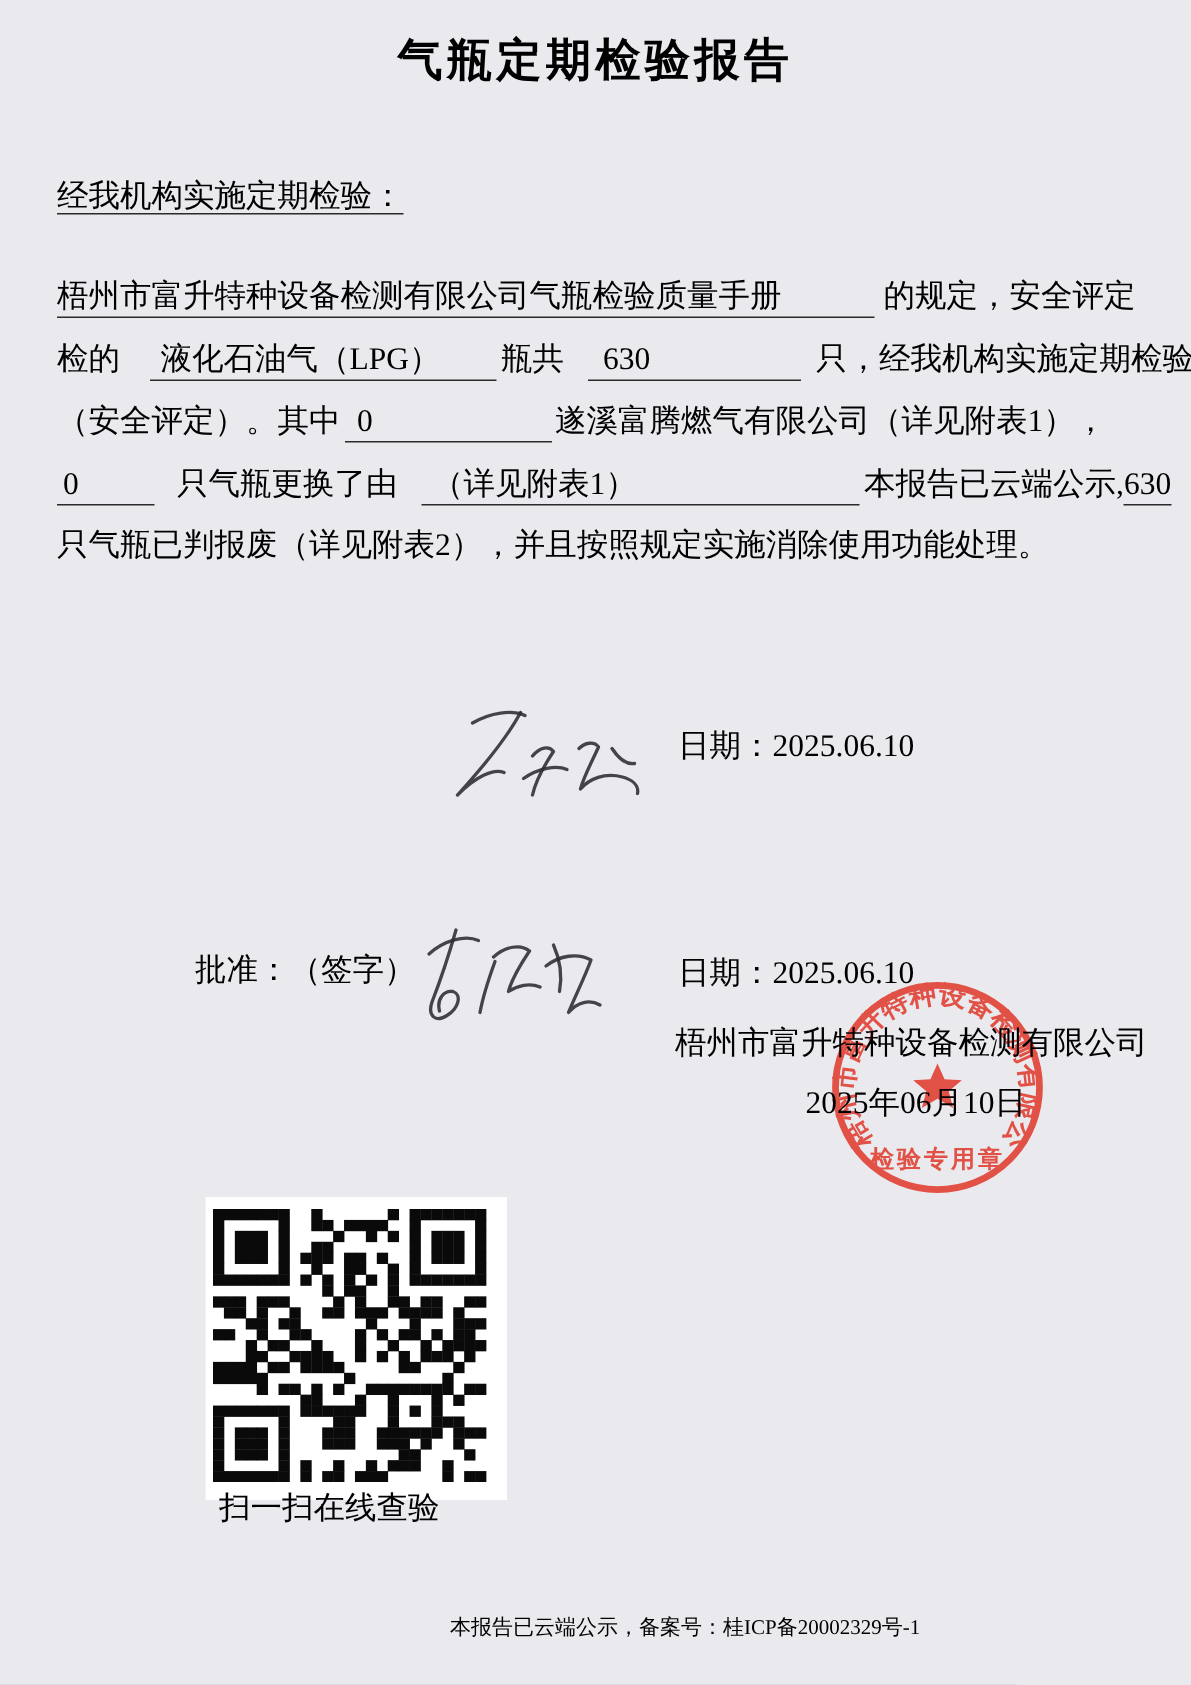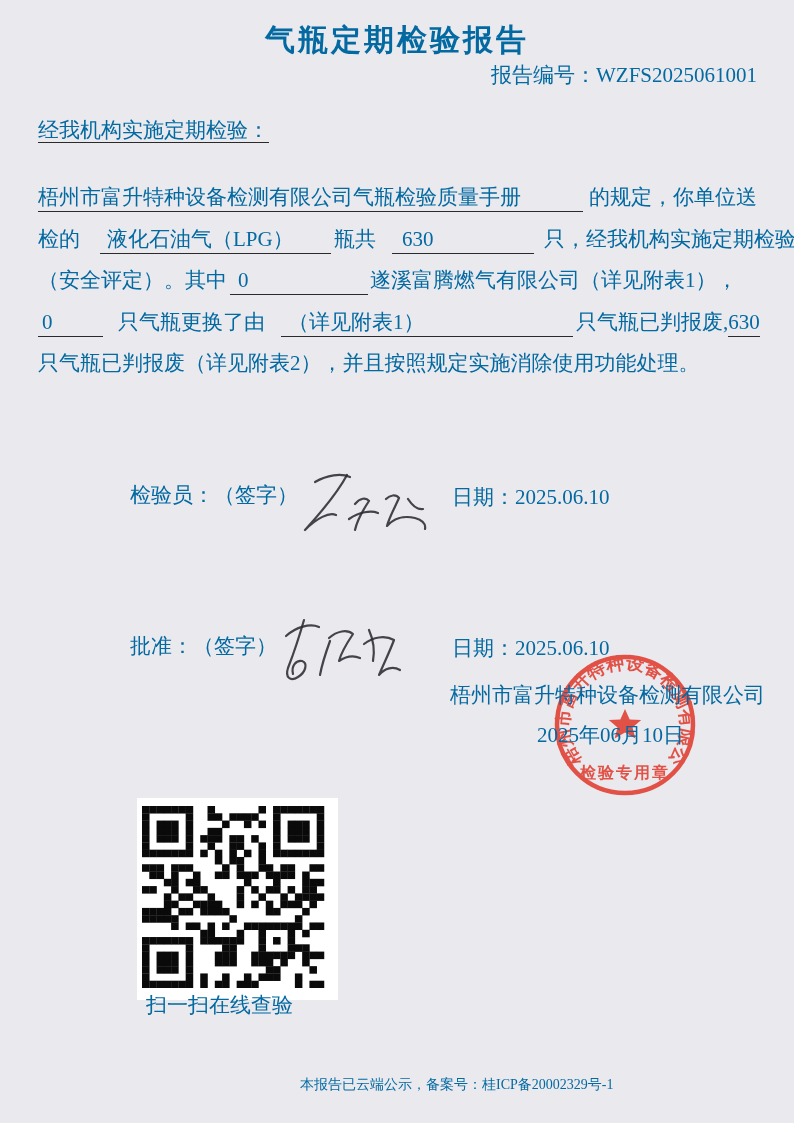--- a/index.html
+++ b/index.html
@@ -1,20 +1,20 @@
 <!DOCTYPE html>
 <html><head>
 <meta charset="utf-8">
 <style>
   html,body{margin:0;padding:0;background:#cfcfd6;}
   .page{
     position:relative;width:794px;height:1123px;margin:0 auto;
     background:#e9e9ee;overflow:hidden;
     font-family:"Liberation Serif","DejaVu Serif",serif;
-    color:#0369a1;
+    color:#000000;
     text-decoration:underline;
   }
   .title{
     position:absolute;top:20px;left:0;right:0;text-align:center;
     font-size:30px;font-weight:bold;letter-spacing:3px;
   }
   .report-no{position:absolute;top:61px;right:37px;font-size:21px;}
   .addressee{position:absolute;top:116px;left:38px;font-size:21px;}
   .addressee .u{min-width:305px;}
   .para{position:absolute;top:177px;left:38px;width:730px;font-size:21px;}
@@ -33,35 +33,33 @@
   .qr-label{position:absolute;top:991px;left:146px;font-size:21px;z-index:2;}
   .footer{position:absolute;top:1076px;left:300px;font-size:14px;}
 </style>
 </head>
 <body>
 
 <div class="page">
 
   <div class="title">气瓶定期检验报告</div>
 
-  <div class="report-no"><span>报告编号：</span><span>WZFS2025061001</span></div>
 
   <div class="addressee">
     <span class="u">经我机构实施定期检验：</span>
   </div>
 
   <div class="para">
-    <div class="pline"><span class="u" style="min-width:545px;">梧州市富升特种设备检测有限公司气瓶检验质量手册</span><span style="margin-left:6px;">的规定，你单位送</span></div>
+    <div class="pline"><span class="u" style="min-width:545px;">梧州市富升特种设备检测有限公司气瓶检验质量手册</span><span style="margin-left:6px;">的规定，安全评定</span></div>
     <div class="pline"><span>检的</span><span class="u" style="min-width:224px;margin-left:20px;padding-left:7px;">液化石油气（LPG）</span><span style="margin-left:3px;">瓶共</span><span class="u" style="min-width:132px;margin-left:16px;padding-left:10px;">630</span><span style="margin-left:10px;">只，经我机构实施定期检验</span></div>
     <div class="pline"><span>（安全评定）。其中</span><span class="u" style="min-width:130px;margin-left:3px;padding-left:8px;">0</span><span style="margin-left:2px;">遂溪富腾燃气有限公司（详见附表1），</span></div>
-    <div class="pline"><span class="u" style="min-width:61px;padding-left:4px;">0</span><span style="margin-left:15px;">只气瓶更换了由</span><span class="u" style="min-width:285px;margin-left:16px;padding-left:7px;">（详见附表1）</span><span style="margin-left:3px;">只气瓶已判报废,</span><span class="u">630</span></div>
+    <div class="pline"><span class="u" style="min-width:61px;padding-left:4px;">0</span><span style="margin-left:15px;">只气瓶更换了由</span><span class="u" style="min-width:285px;margin-left:16px;padding-left:7px;">（详见附表1）</span><span style="margin-left:3px;">本报告已云端公示,</span><span class="u">630</span></div>
     <div class="pline"><span>只气瓶已判报废（详见附表2），并且按照规定实施消除使用功能处理。</span></div>
   </div>
 
-  <div class="lab" style="top:481px;left:130px;">检验员：（签字）</div>
   <svg class="sig" style="top:466px;left:295px;" width="138" height="80" viewBox="0 0 138 80">
     <path d="M20 16 C32 9, 46 7, 55 11"></path>
     <path d="M52 9 C44 24, 30 42, 10 64 C22 52, 34 46, 41 49"></path>
     <path d="M60 38 C65 32, 71 31, 74 35 C68 44, 62 55, 60 64"></path>
     <path d="M54 53 C64 46, 76 44, 83 47"></path>
     <path d="M91 33 C95 29, 101 28, 104 32 C100 41, 94 52, 92 60 C98 53, 108 49, 120 52 C127 54, 131 58, 130 63"></path>
     <path d="M113 33 C117 39, 122 44, 128 43"></path>
   </svg>
   <div class="lab" style="top:483px;left:452px;">日期：2025.06.10</div>
 

